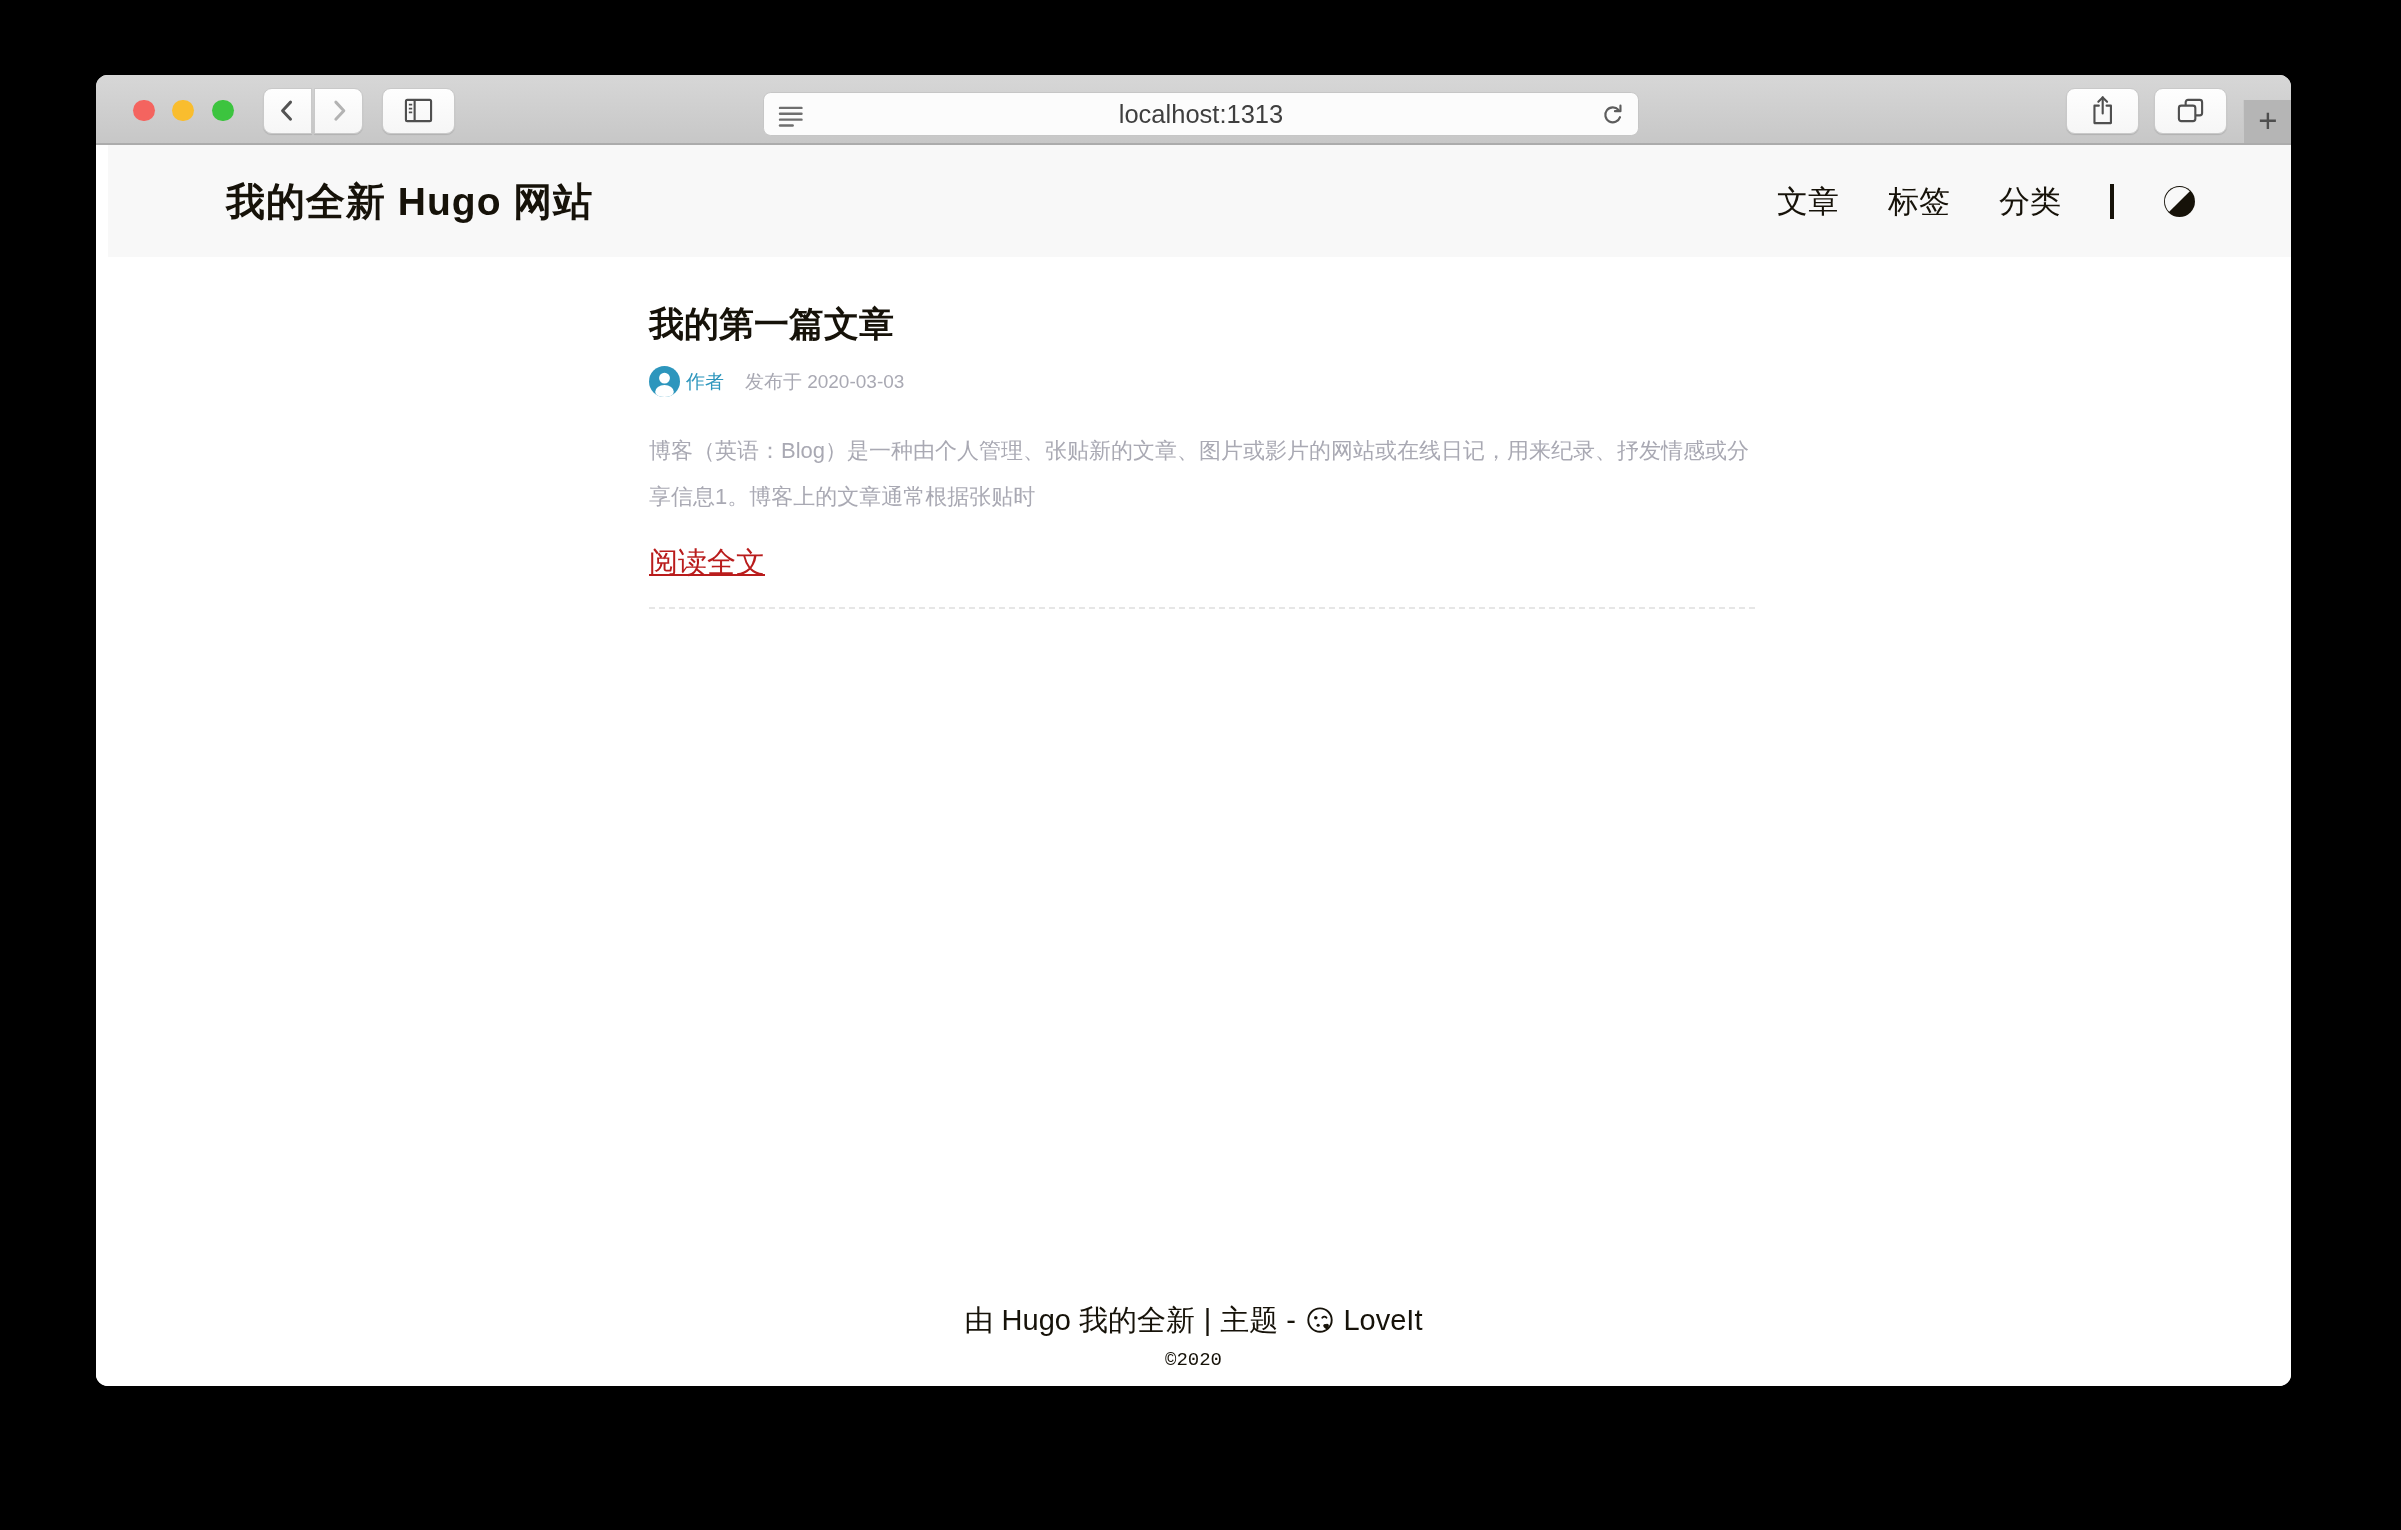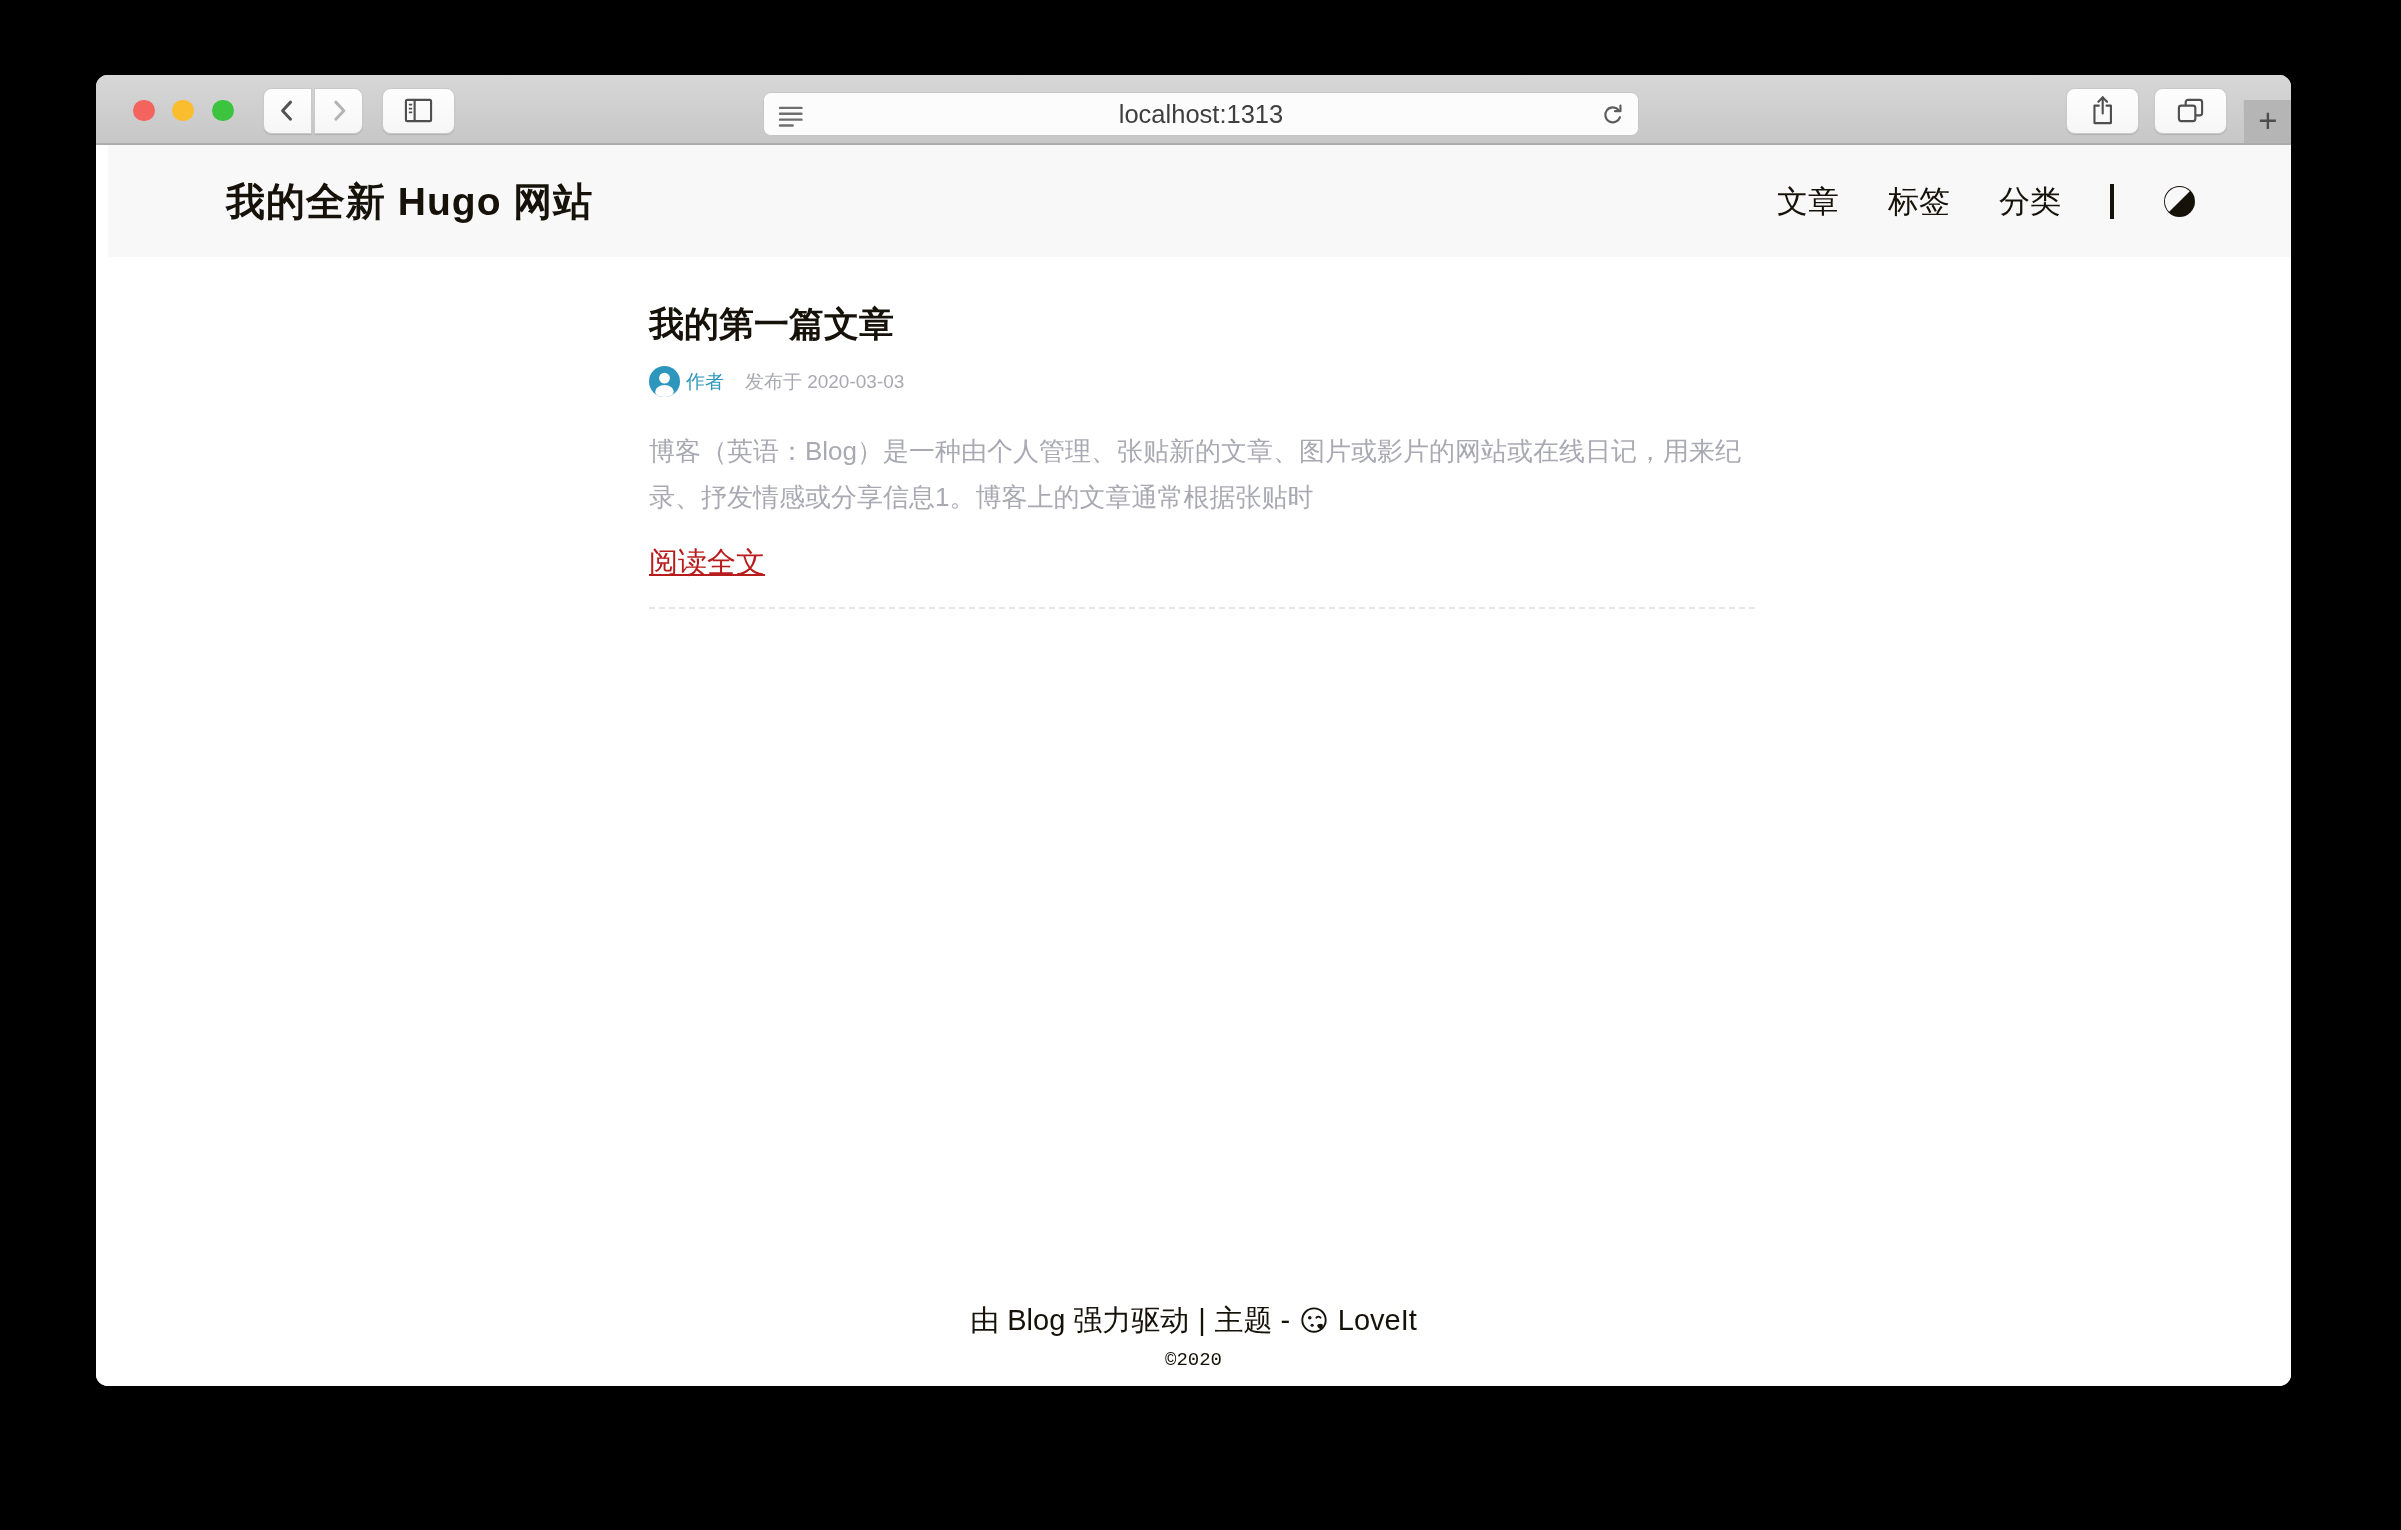--- a/index.html
+++ b/index.html
@@ -45,21 +45,21 @@
   .navsep{width:3.9px;height:35px;background:#161209;}
   .themebtn{width:33px;height:33px;cursor:pointer;display:flex;}
   
   .content{position:absolute;left:0;top:182px;width:100%;bottom:0;background:#fff;}
   .column{position:absolute;left:553px;width:1106px;top:0;}
   .posttitle{position:absolute;left:0;top:43px;font-size:35px;line-height:47px;
              font-weight:bold;color:#161209;cursor:pointer;}
   .postmeta{position:absolute;left:0;top:109px;display:flex;align-items:center;font-size:19px;}
   .postmeta .author{color:#2d96bd;margin-left:5.9px;cursor:pointer;}
   .postmeta .date{color:#a9a9b3;margin-left:21px;}
-  .summary{position:absolute;left:0;top:171px;width:1106px;font-size:26px;line-height:46px;
+  .summary{position:absolute;left:0;top:171px;width:1106px;font-size:22px;line-height:46px;
            color:#a9a9b3;}
   .readmore{position:absolute;left:0;top:282px;font-size:29px;line-height:46px;color:#b91c1c;cursor:pointer;text-decoration:underline;}
   .postdivider{position:absolute;left:0;top:350px;width:1106px;border-top:2px dashed #e6e6e6;}
   
   .footer{position:absolute;left:0;bottom:5.9px;width:100%;text-align:center;color:#161209;}
   .footline1{font-size:29px;line-height:41px;display:flex;justify-content:center;
              align-items:center;gap:8.8px;}
   .footline2{font-size:19px;line-height:39px;font-family:Liberation Mono, monospace;}
   .flink{color:#161209;cursor:pointer;}
   svg{display:block;}
@@ -189,21 +189,21 @@
 
         <div class="summary">博客（英语：Blog）是一种由个人管理、张贴新的文章、图片或影片的网站或在线日记，用来纪录、抒发情感或分享信息1。博客上的文章通常根据张贴时</div>
 
         <div class="readmore">阅读全文</div>
 
         <div class="postdivider"></div>
       </div>
 
       <div class="footer">
         <div class="footline1">
-          <span class="flink">由 Blog 强力驱动</span>
+          <span class="flink">由 Hugo 我的全新</span>
           <span>|</span>
           <span>主题 -</span>
           <span>
             <svg width="30" height="30" viewBox="0 0 32 32" fill="none">
               <circle cx="16" cy="15" r="12.5" stroke="#161209" stroke-width="2"></circle>
               <circle cx="11.5" cy="12.5" r="1.9" fill="#161209"></circle>
               <path d="M18.5 12.5 q2.2 -2.4 4.4 0" stroke="#161209" stroke-width="2" stroke-linecap="round"></path>
               <circle cx="14" cy="20.5" r="1.7" fill="#161209"></circle>
               <path d="M22.5 19.5 c-1.6-1.1-3.6.4-2.9 2.2.5 1.3 2.2 2.6 3.4 3.2 1.1-.8 2.4-2.4 2.5-3.8.1-1.9-2-2.7-3-1.6z" fill="#161209"></path>
             </svg>

